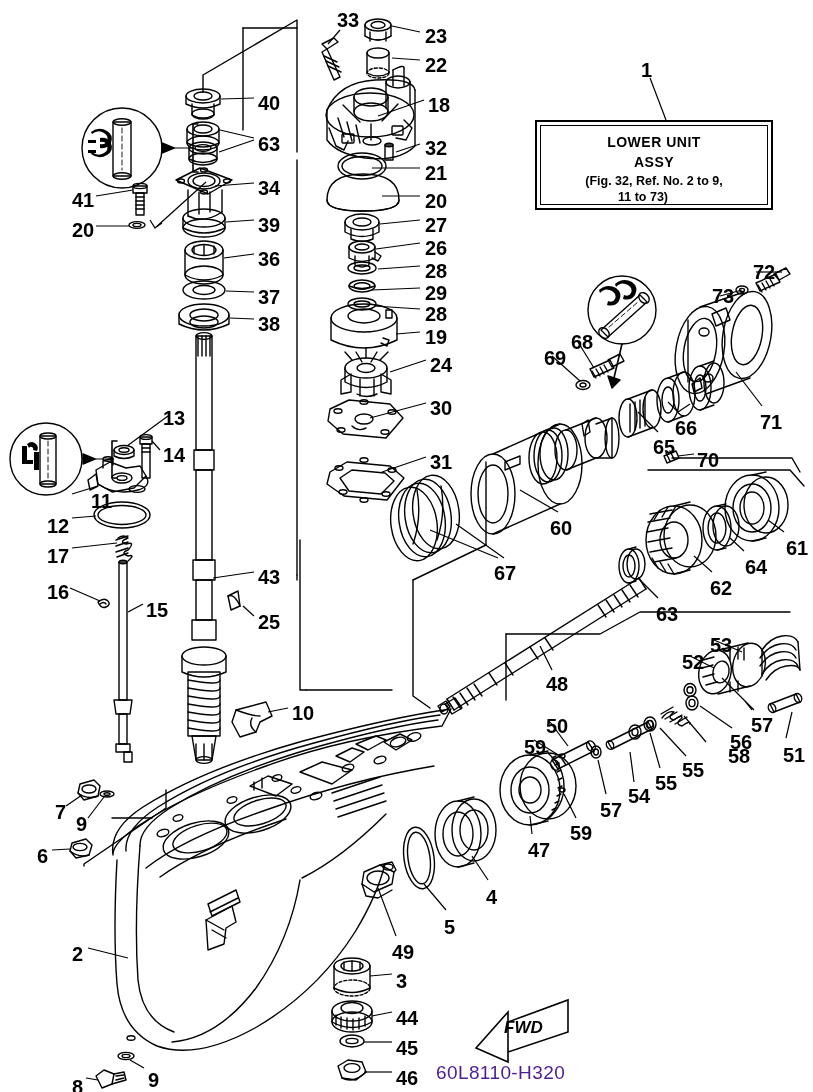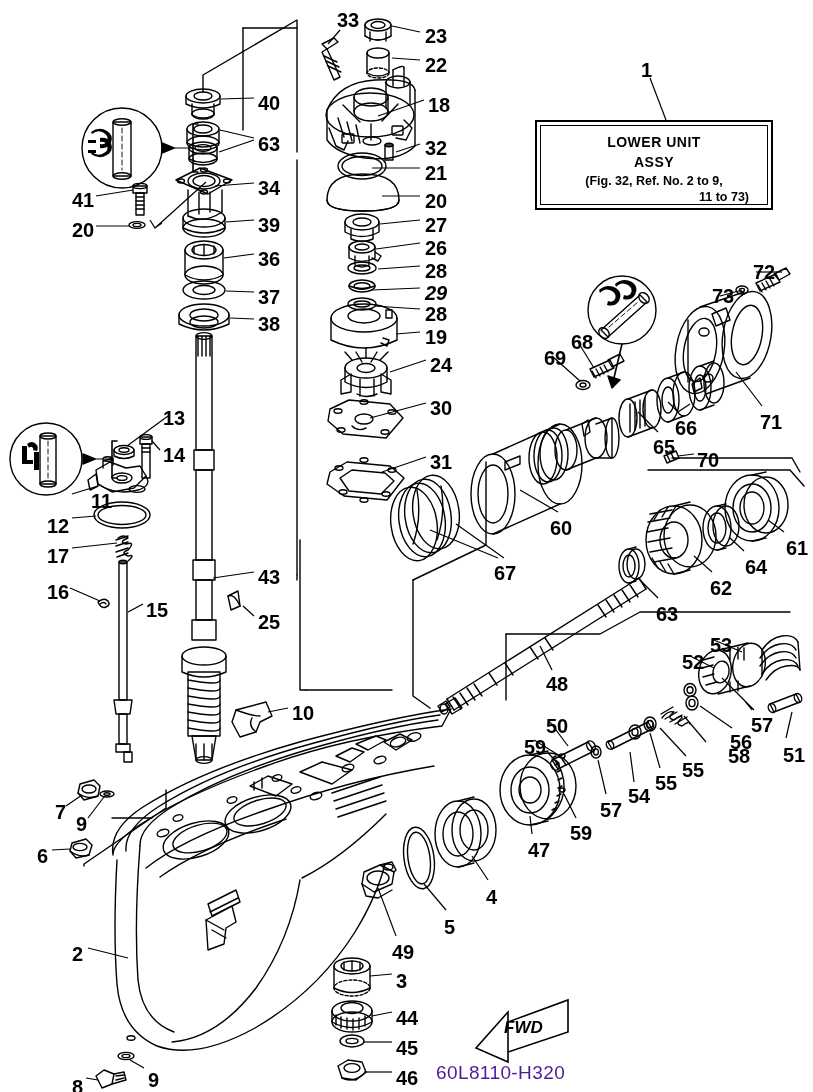--- a/index.html
+++ b/index.html
@@ -678,21 +678,21 @@
       <path d="M508,1022 L508,1052"></path>
     </g>
   </svg>
 
 
   <div class="cbox" style="left:535px;top:120px;width:238px;height:90px;">
     <div class="inner"></div>
     <div class="txt" style="top:12px;font-size:14px;letter-spacing:.5px;">LOWER  UNIT</div>
     <div class="txt" style="top:32px;font-size:14px;letter-spacing:.5px;">ASSY</div>
     <div class="txt" style="top:52px;font-size:12.5px;">(Fig. 32, Ref. No. 2 to 9,</div>
-    <div class="txt" style="top:68px;font-size:12.5px;text-align:right;padding-right:22px;">11 to 73)</div>
+    <div class="txt" style="top:68px;font-size:12.5px;padding-right:22px;">11 to 73)</div>
   </div>
   <div class="lbl num" style="left:641px;top:60px;">1</div>
   <svg style="position:absolute;left:630px;top:76px;width:40px;height:46px;overflow:visible;">
     <path d="M20,2 L36,44" fill="none" stroke="#000" stroke-width="1.2"></path>
   </svg>
 
   <div class="drawno" style="left:436px;top:1062px;">60L8110-H320</div>
 
   <div class="fwd" style="left:504px;top:1018px;">FWD</div>
 
@@ -700,21 +700,21 @@
       <div class="lbl num" style="left: 337px; top: 10px;">33</div>
       <div class="lbl num" style="left: 425px; top: 26px;">23</div>
       <div class="lbl num" style="left: 425px; top: 55px;">22</div>
       <div class="lbl num" style="left: 428px; top: 95px;">18</div>
       <div class="lbl num" style="left: 425px; top: 138px;">32</div>
       <div class="lbl num" style="left: 425px; top: 163px;">21</div>
       <div class="lbl num" style="left: 425px; top: 191px;">20</div>
       <div class="lbl num" style="left: 425px; top: 215px;">27</div>
       <div class="lbl num" style="left: 425px; top: 238px;">26</div>
       <div class="lbl num" style="left: 425px; top: 261px;">28</div>
-      <div class="lbl num" style="left: 425px; top: 283px; font-style: italic;">29</div>
+      <div class="lbl num" style="left: 425px; top: 283px;">29</div>
       <div class="lbl num" style="left: 425px; top: 304px;">28</div>
       <div class="lbl num" style="left: 425px; top: 327px;">19</div>
       <div class="lbl num" style="left: 430px; top: 355px;">24</div>
       <div class="lbl num" style="left: 430px; top: 398px;">30</div>
       <div class="lbl num" style="left: 430px; top: 452px;">31</div>
       <div class="lbl num" style="left: 494px; top: 563px;">67</div>
       <div class="lbl num" style="left: 258px; top: 93px;">40</div>
       <div class="lbl num" style="left: 258px; top: 134px;">63</div>
       <div class="lbl num" style="left: 258px; top: 178px;">34</div>
       <div class="lbl num" style="left: 258px; top: 215px;">39</div>

